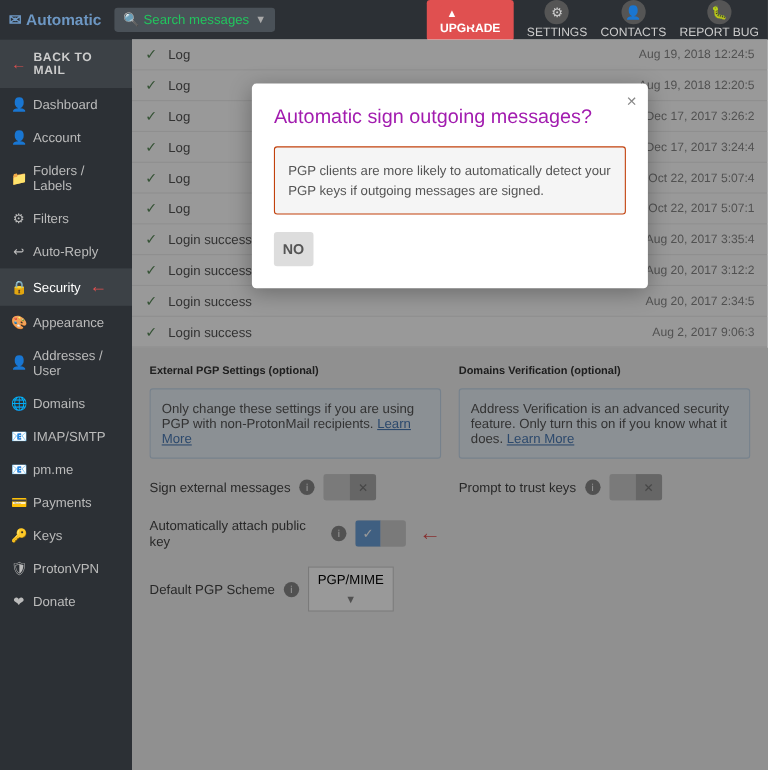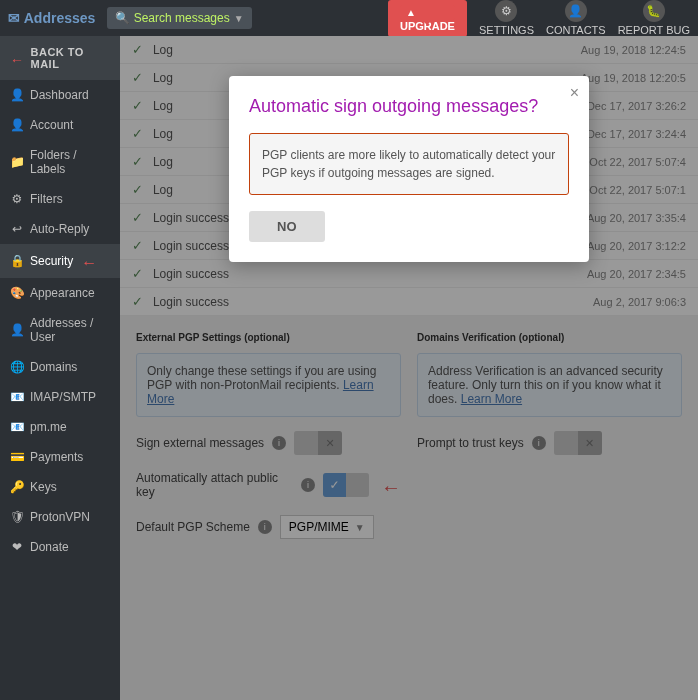--- a/index.html
+++ b/index.html
@@ -276,20 +276,21 @@
     .select-box {
       background: white;
       border: 1px solid #ccc;
       border-radius: 0;
       padding: 4px 8px;
       font-size: 12px;
       display: flex;
       align-items: center;
       gap: 6px;
       cursor: pointer;
+      flex-direction: column;
     }
     .select-box span { flex: 1; }
     .select-arrow { color: #888; font-size: 10px; }
 
     
     .modal-overlay {
       position: absolute;
       top: 0; left: 0; right: 0; bottom: 0;
       background: rgba(0,0,0,0.4);
       display: flex;
@@ -332,21 +333,21 @@
     }
     .modal-actions {
       display: flex;
       justify-content: space-between;
       align-items: center;
     }
     .btn-no {
       background: #ddd;
       color: #555;
       border: none;
-      padding: 8px 28px;
+      padding: 8px 8px;
       border-radius: 3px;
       cursor: pointer;
       font-size: 13px;
       font-weight: bold;
     }
     .btn-yes {
       background: #4a7ab5;
       color: white;
       border: none;
       padding: 8px 24px;
@@ -355,25 +356,25 @@
       font-size: 13px;
       font-weight: bold;
     }
   </style>
 </head>
 <body>
 
 <div class="topbar">
   <div class="topbar-logo">
     <span>✉</span>
-    <span>Addresses</span>
+    <span>Automatic</span>
   </div>
   <div class="search-box">
     <span>🔍</span>&nbsp;
-    <span style="color:#bef264;font-size:12px;">Search messages</span>
+    <span style="color:#22c55e;font-size:12px;">Search messages</span>
     <span style="margin-left:auto;color:#aaa;font-size:10px;">▼</span>
   </div>
   <div class="topbar-spacer"></div>
   <div class="topbar-actions">
     <div class="upgrade-btn">
       <div class="arrow-indicator">▲</div>
       <span>UPGRADE</span>
     </div>
     <div class="topbar-btn">
       <div class="icon-circle">⚙</div>

